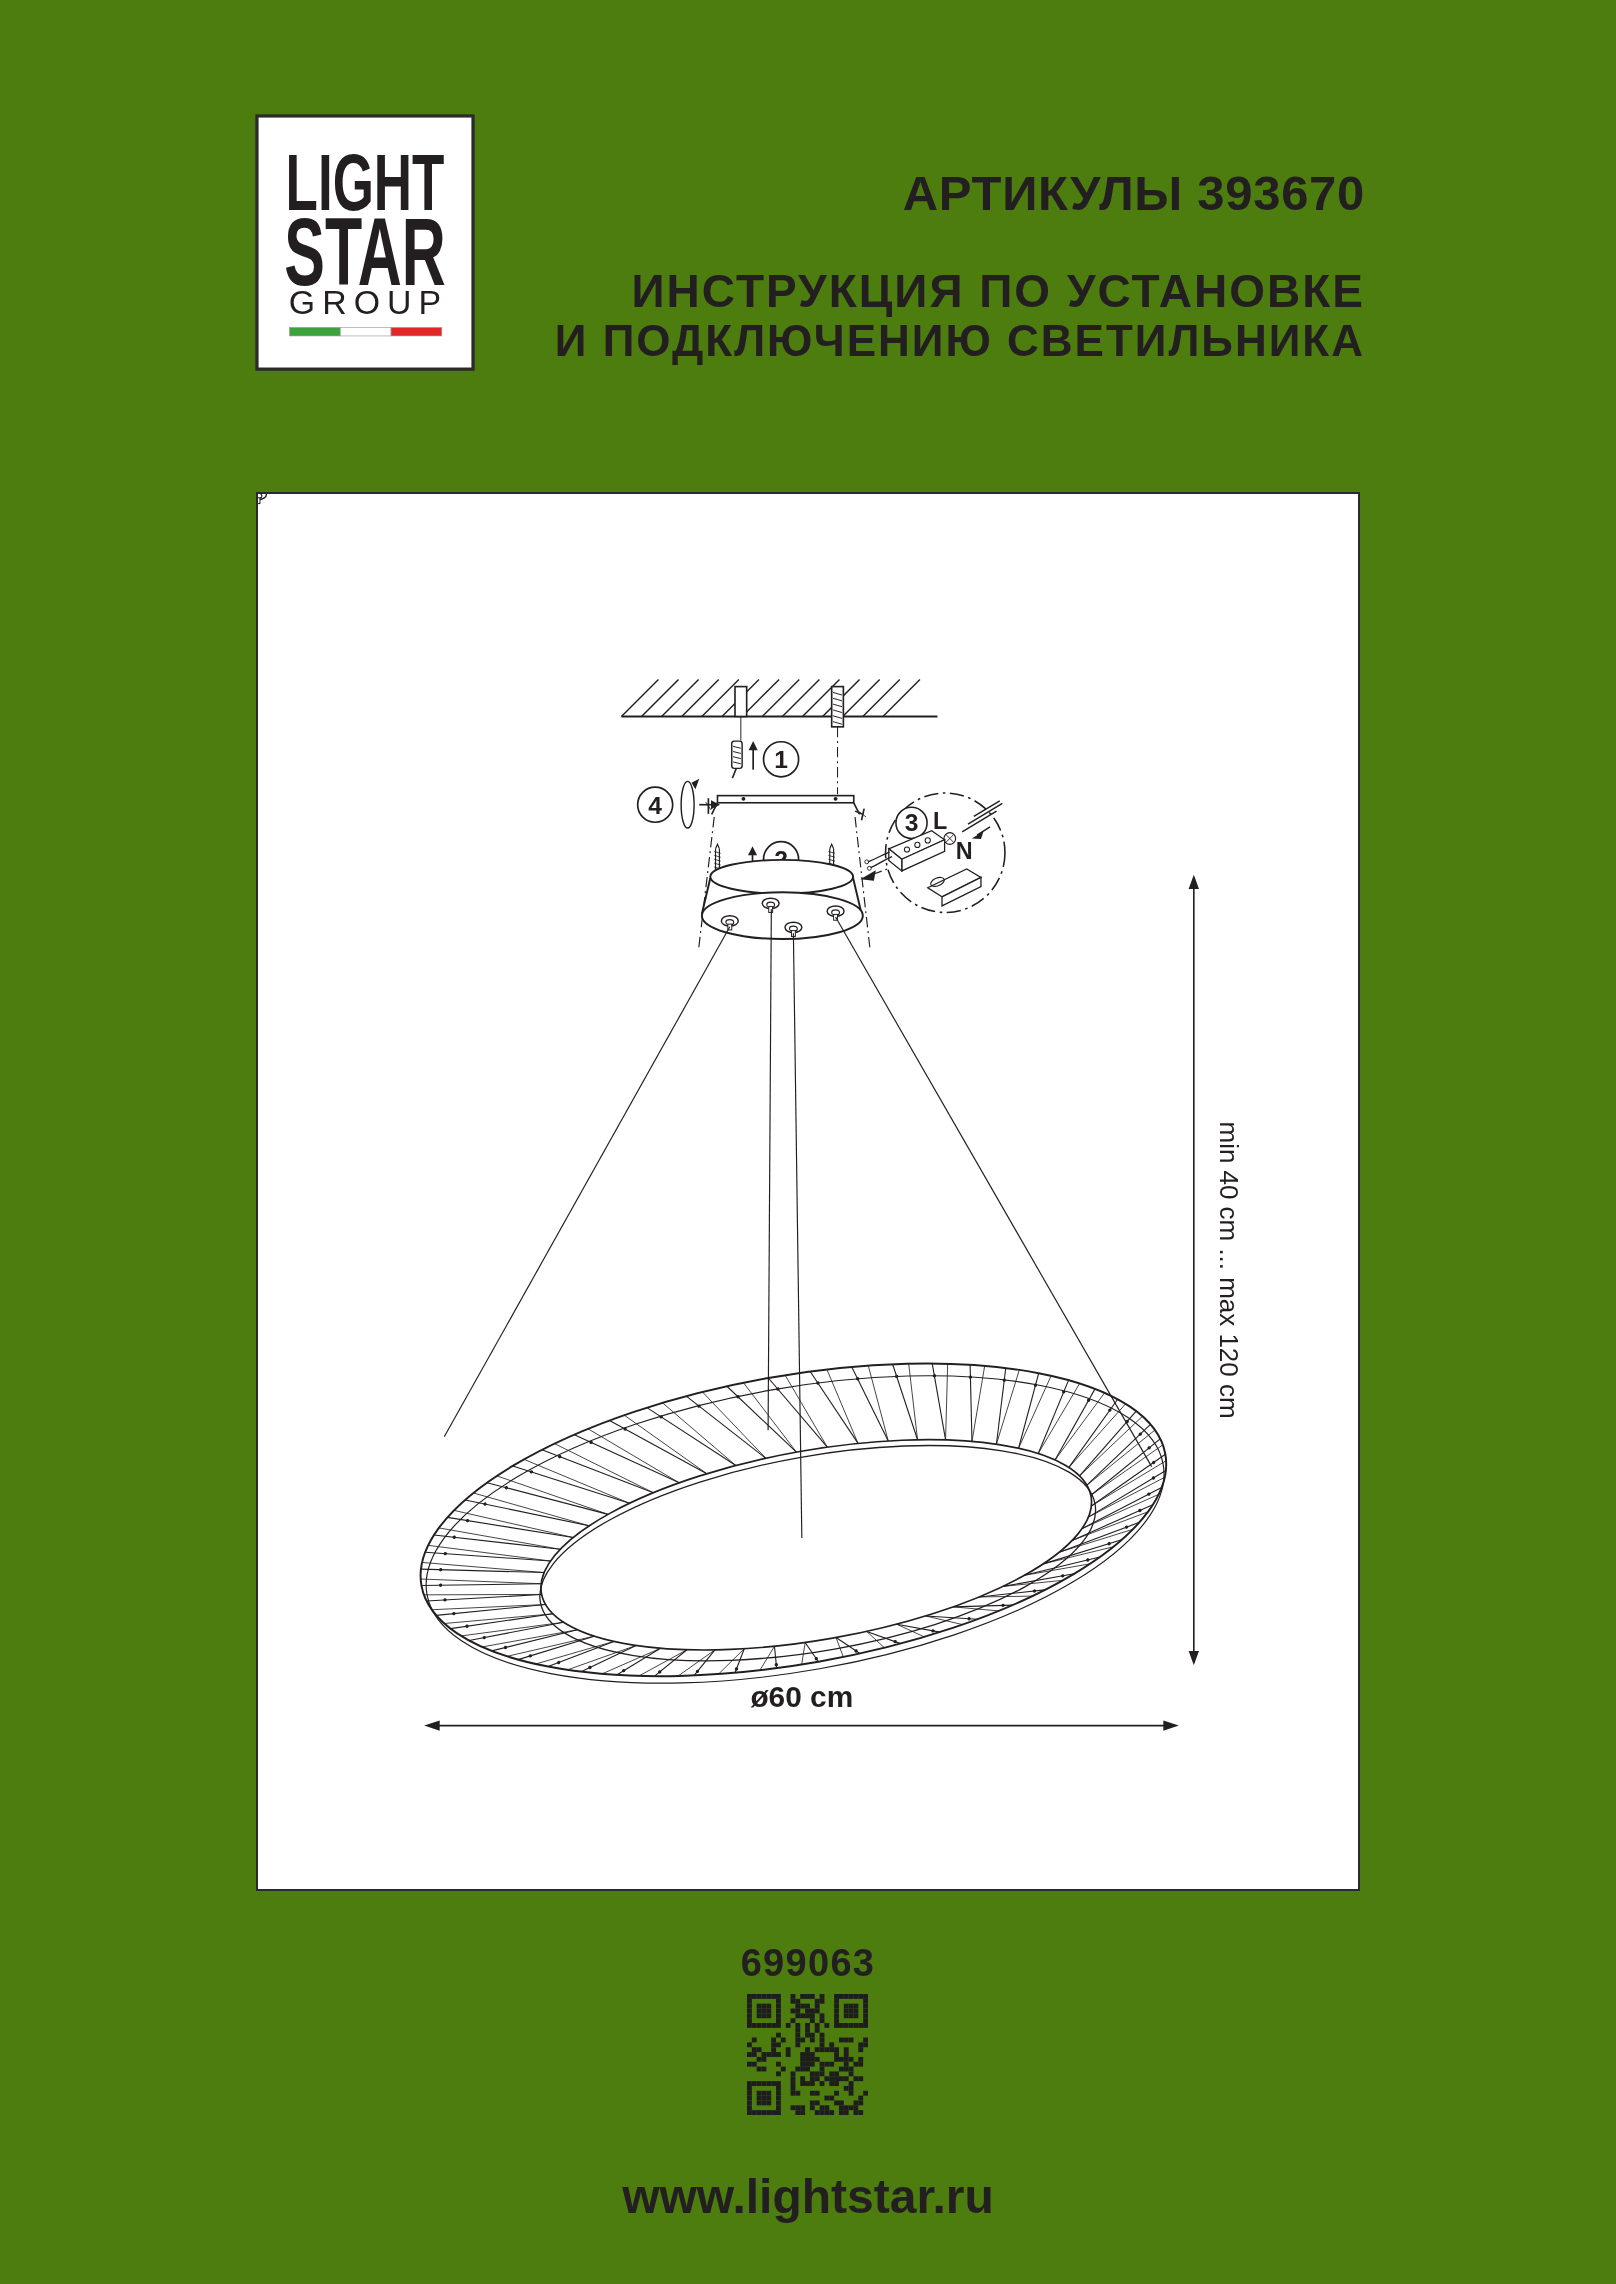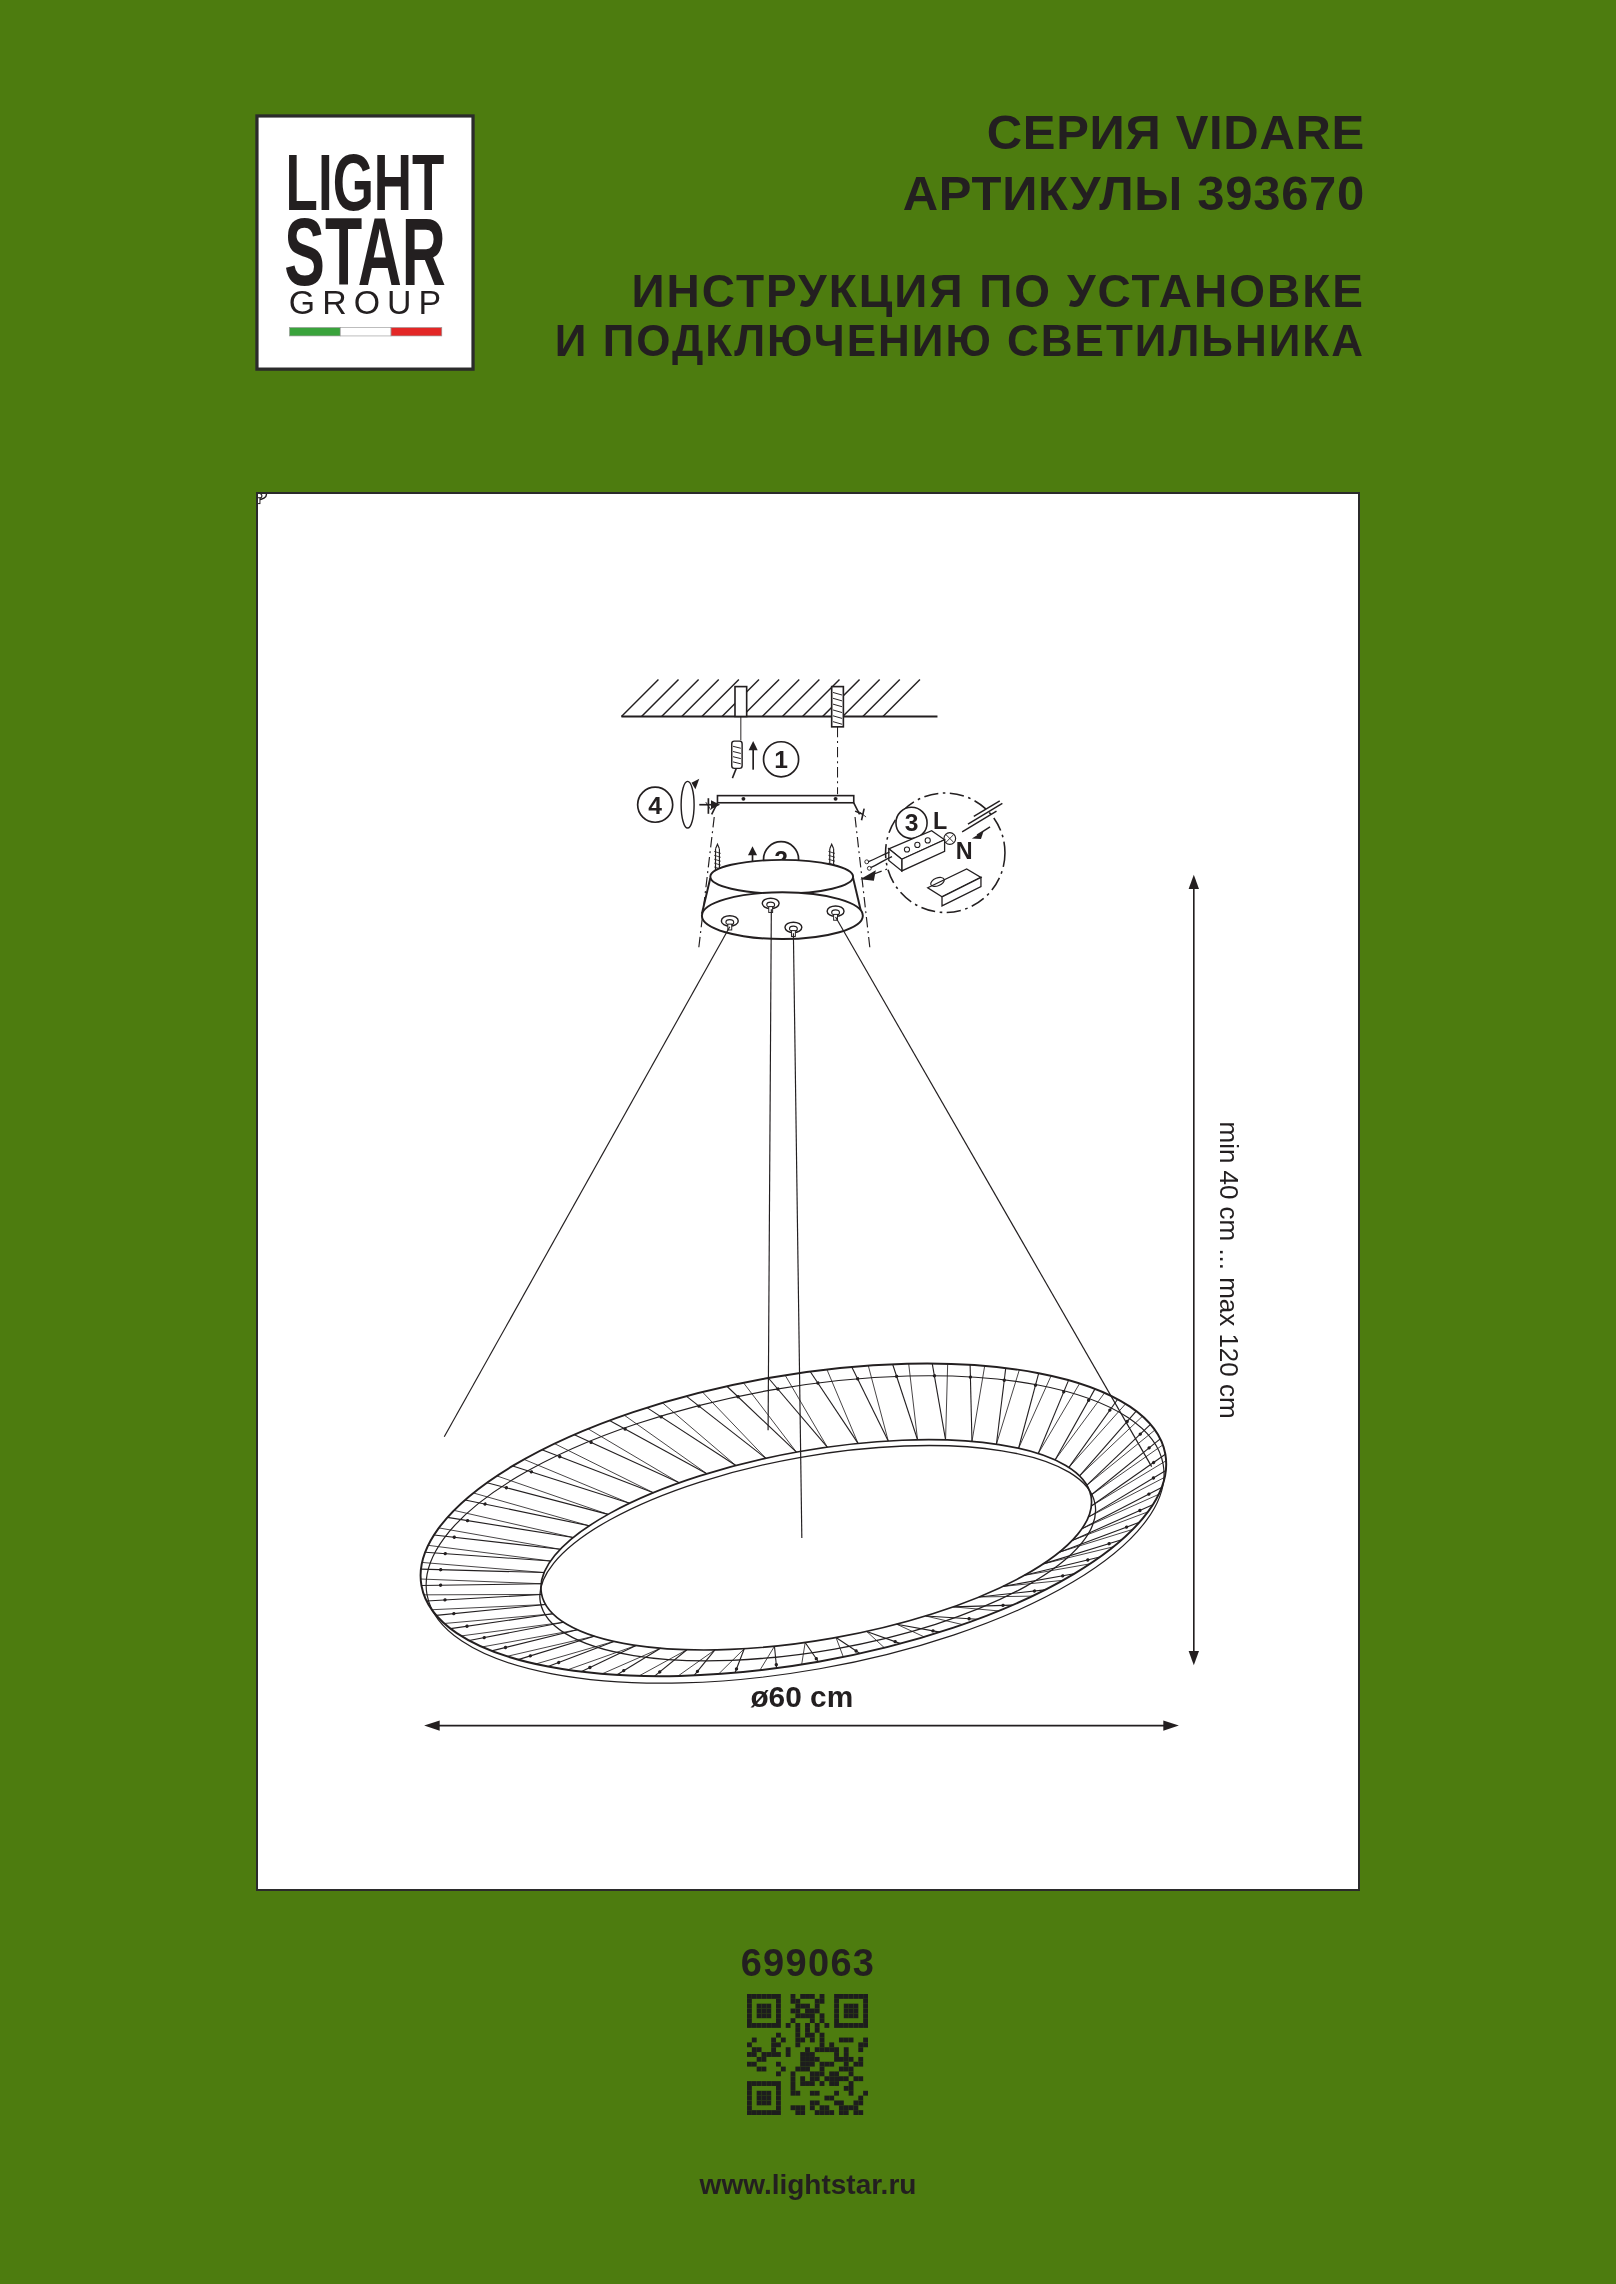--- a/index.html
+++ b/index.html
@@ -24,42 +24,41 @@
   svg text{fill:#231f20;stroke:none;font-family:"Liberation Sans",sans-serif;}
   .numtxt{font-size:38px;font-weight:700;}
   .lntxt{font-size:36px;font-weight:700;}
   .dimtxt{font-size:40px;font-weight:400;}
   .diatxt{font-size:46px;font-weight:600;}
   
   .ft-article{position:absolute;top:1942px;left:0;width:100%;text-align:center;
               font-size:38px;font-weight:700;letter-spacing:1.3px;}
   .qr{position:absolute;left:747px;top:1994px;width:121px;height:121px;}
   .ft-url{position:absolute;top:2169px;left:0;width:100%;text-align:center;
-          font-size:28px;font-weight:700;}
+          font-size:48px;font-weight:700;}
 </style>
 </head>
 <body>
 
 <div class="page">
 
   <div class="logo-wrap">
     <svg viewBox="0 0 338 395">
       <rect x="3" y="3" width="332" height="389" fill="#fff" stroke="#2b2b2b" stroke-width="5"></rect>
       <text x="169" y="148" text-anchor="middle" font-family="Liberation Serif,serif" font-weight="700" font-size="122" textLength="244" lengthAdjust="spacingAndGlyphs">LIGHT</text>
       <text x="169" y="263" text-anchor="middle" font-family="Liberation Serif,serif" font-weight="700" font-size="148" textLength="248" lengthAdjust="spacingAndGlyphs">STAR</text>
       <text x="169" y="308" text-anchor="middle" font-family="Liberation Sans,sans-serif" font-weight="400" font-size="52" textLength="234" lengthAdjust="spacing">GROUP</text>
       <g>
         <rect x="53" y="328" width="78" height="13" stroke="#9a9a9a" stroke-width="1" fill="#3aa33c"></rect>
         <rect x="131" y="328" width="78" height="13" stroke="#9a9a9a" stroke-width="1" fill="#ffffff"></rect>
         <rect x="209" y="328" width="78" height="13" stroke="#9a9a9a" stroke-width="1" fill="#e32726"></rect>
       </g>
     </svg>
   </div>
 
-  <div class="hdr hdr-series">СЕРИЯ VIDARE</div>
   <div class="hdr hdr-articles">АРТИКУЛЫ 393670</div>
   <div class="hdr hdr-instr1">ИНСТРУКЦИЯ ПО УСТАНОВКЕ</div>
   <div class="hdr hdr-instr2">И ПОДКЛЮЧЕНИЮ СВЕТИЛЬНИКА</div>
 
   <div class="frame">
     <svg id="diagram-svg" viewBox="0 0 1695 2148">
 
       <g>
         <g id="ceil-hatch">
             <line x1="560" y1="342" x2="617" y2="285" stroke="#231f20" stroke-width="2.2" fill="none"></line>

